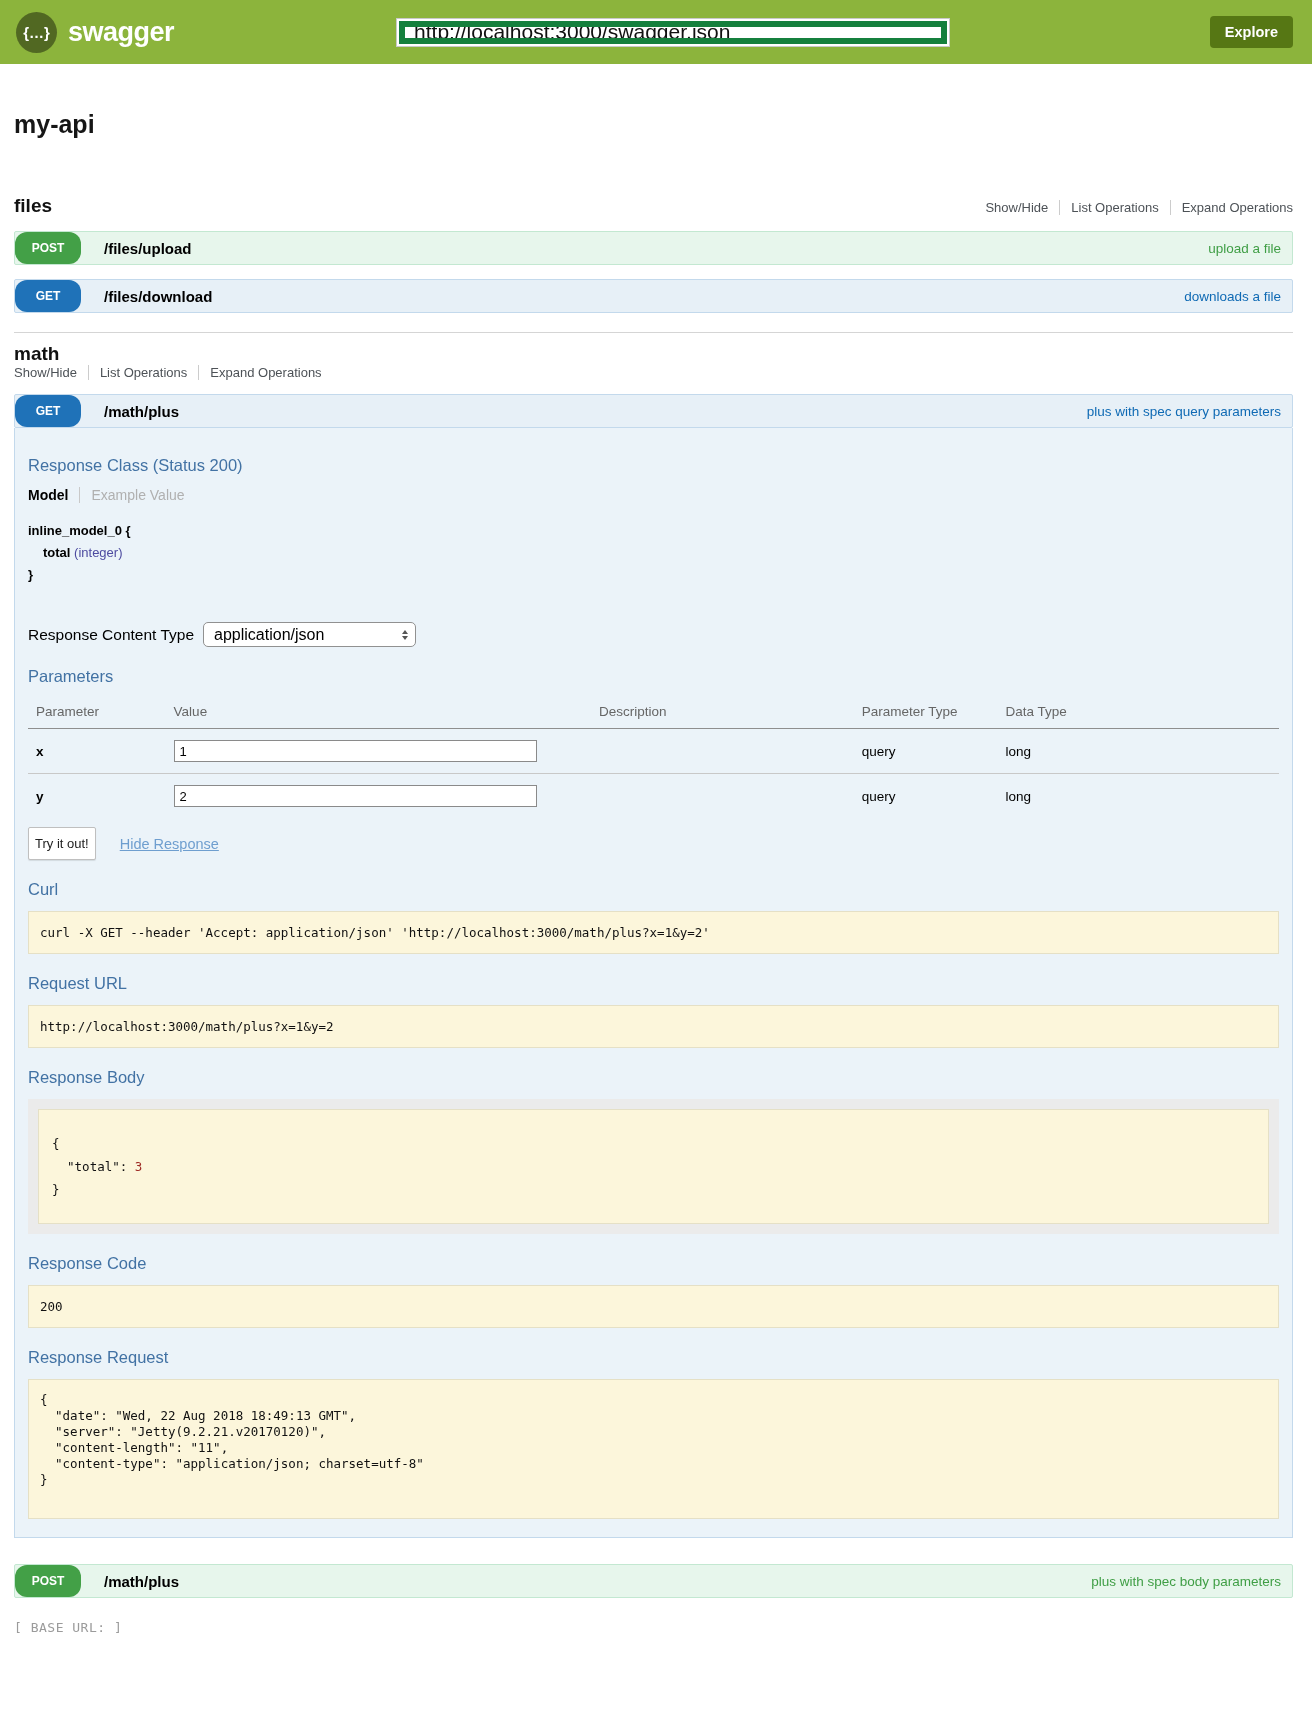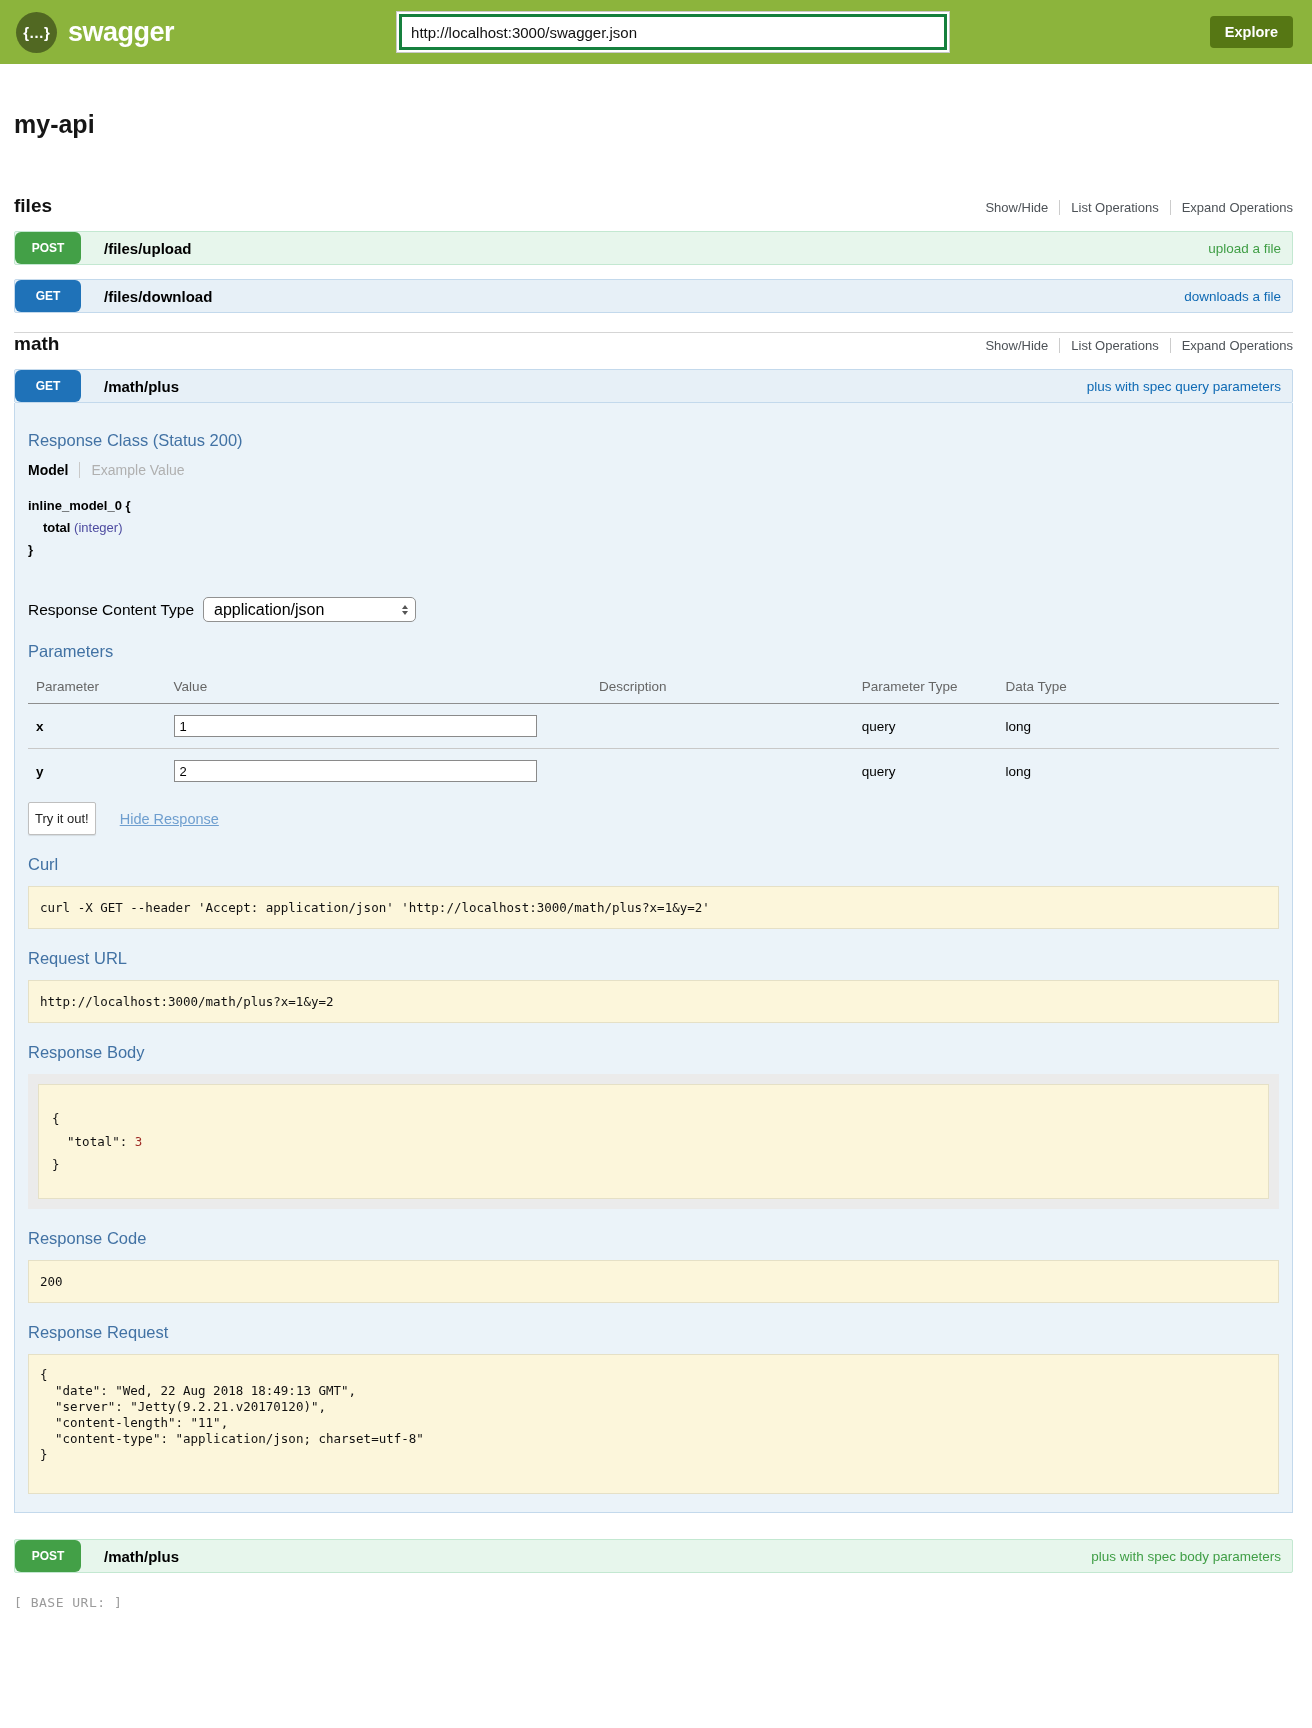--- a/index.html
+++ b/index.html
@@ -11,38 +11,38 @@
     --c_number:#9e2b25; --c_type:#4d4ba0;
   }
   *{box-sizing:border-box;}
   html,body{margin:0;padding:0;}
   body{width:1312px;min-height:1728px;background:#fff;font-family:"Liberation Sans",sans-serif;color:#000;padding-bottom:150px;}
 
   
   .topbar{height:64px;background:var(--c_header);display:flex;align-items:center;padding:0 19px 0 16px;}
   .logo-circle{width:41px;height:41px;border-radius:50%;background:rgba(0,0,0,0.42);color:#fff;display:flex;align-items:center;justify-content:center;font-weight:bold;font-size:15px;flex:0 0 auto;}
   .brand{color:#fff;font-weight:bold;font-size:27px;margin-left:11px;letter-spacing:-0.5px;}
-  .url-input{margin-left:225px;width:548px;height:36px;border:3px solid #15803d;box-shadow:0 0 0 2px #fff,0 0 0 3px #c9c9c9;padding:4px 9px;font-size:15px;font-family:"Liberation Sans",sans-serif;color:#111;}
+  .url-input{margin-left:225px;width:548px;height:23px;border:6px solid #15803d;box-shadow:0 0 0 2px #fff,0 0 0 3px #c9c9c9;padding:4px 9px;font-size:21px;font-family:"Liberation Sans",sans-serif;color:#111;}
   .explore-btn{margin-left:auto;background:var(--c_explore);color:#fff;font-weight:bold;font-size:14.5px;border:none;border-radius:4px;padding:8px 15px;cursor:pointer;font-family:"Liberation Sans",sans-serif;}
 
   
   .wrap{padding:0 19px 0 14px;}
   .api-title{font-size:25px;font-weight:bold;margin:46px 0 0;color:#161616;}
 
   .section-head{display:flex;justify-content:space-between;align-items:baseline;margin:0 0 14px;}
   .section-head.files{margin-top:56px;}
-  .section-head.math{}
+  .section-head.math{margin-top:10px;flex-direction:column;}
   .section-title{font-size:19px;font-weight:bold;margin:0;color:#111;}
   .section-controls{display:flex;align-items:center;}
   .section-controls a{font-size:13px;color:#4d5257;text-decoration:none;}
   .section-controls a + a{border-left:1px solid #ccc;margin-left:11px;padding-left:11px;}
 
   .op{display:flex;align-items:stretch;height:34px;border:1px solid;border-radius:2px;}
   .op + .op{margin-top:14px;}
-  .badge{width:66px;display:flex;align-items:center;justify-content:center;color:#fff;font-weight:bold;font-size:12px;border-radius:6px;}
+  .badge{width:66px;display:flex;align-items:center;justify-content:center;color:#fff;font-weight:bold;font-size:12px;border-radius:12px;}
   .op-path{margin-left:23px;align-self:center;font-size:15px;font-weight:bold;color:#000;text-decoration:none;}
   .op-summary{margin-left:auto;margin-right:11px;align-self:center;font-size:13.5px;text-decoration:none;}
   .op.get{background:var(--c_get_bg);border-color:var(--c_get_border);}
   .op.get .badge{background:var(--c_get);}
   .op.get .op-summary{color:var(--c_link_blue);}
   .op.post{background:var(--c_post_bg);border-color:var(--c_post_border);}
   .op.post .badge{background:var(--c_post);}
   .op.post .op-summary{color:var(--c_link_green);}
 
   .section-divider{border:none;border-top:1px solid #d5d5d5;margin:19px 0 0;}

